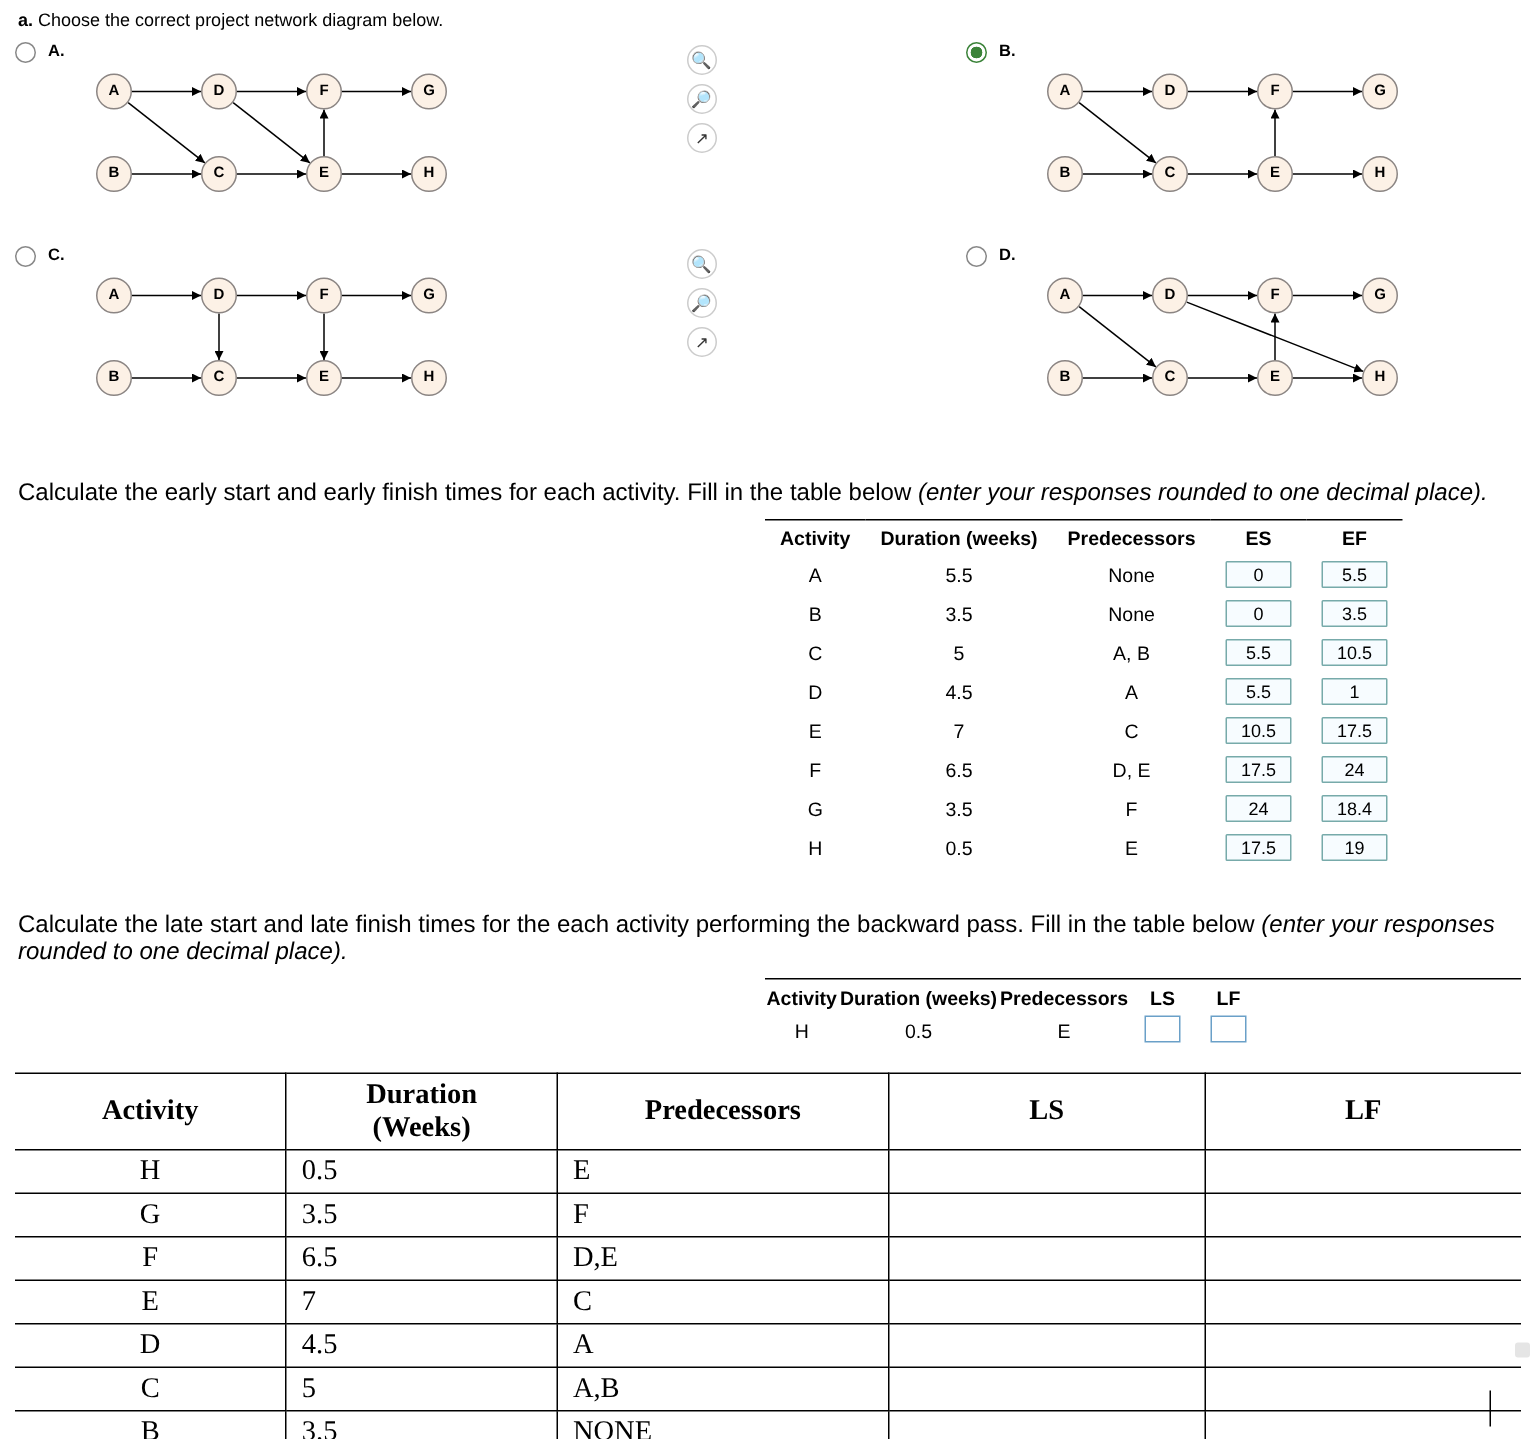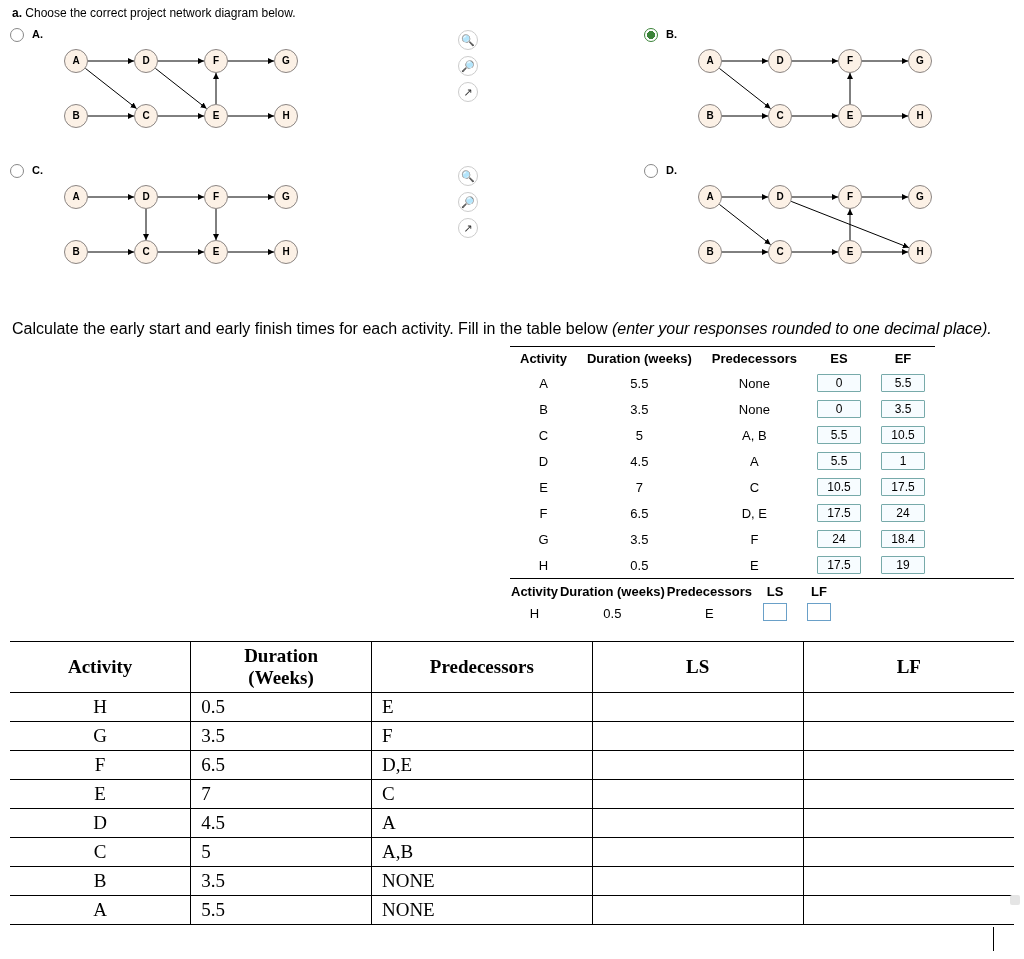--- a/index.html
+++ b/index.html
@@ -241,20 +241,23 @@
         <tr>
           <td>H</td>
           <td>0.5</td>
           <td>E</td>
           <td><span class="ansbox">17.5</span></td>
           <td><span class="ansbox">19</span></td>
         </tr>
       </tbody>
     </table>
 
+<p class="instr">
+  <span>Calculate the late start and late finish times for the each activity performing the backward pass. Fill in the table below </span><span class="italic">(enter your responses rounded to one decimal place).</span>
+</p>
 
 <div class="lsrow">
   <table id="ls-mini" style="border-collapse:collapse">
         <tbody>
           <tr>
             <th style="font-weight:bold">Activity</th>
             <th style="font-weight:bold">Duration (weeks)</th>
             <th style="font-weight:bold">Predecessors</th>
             <th style="font-weight:bold">LS</th>
             <th style="font-weight:bold">LF</th>

